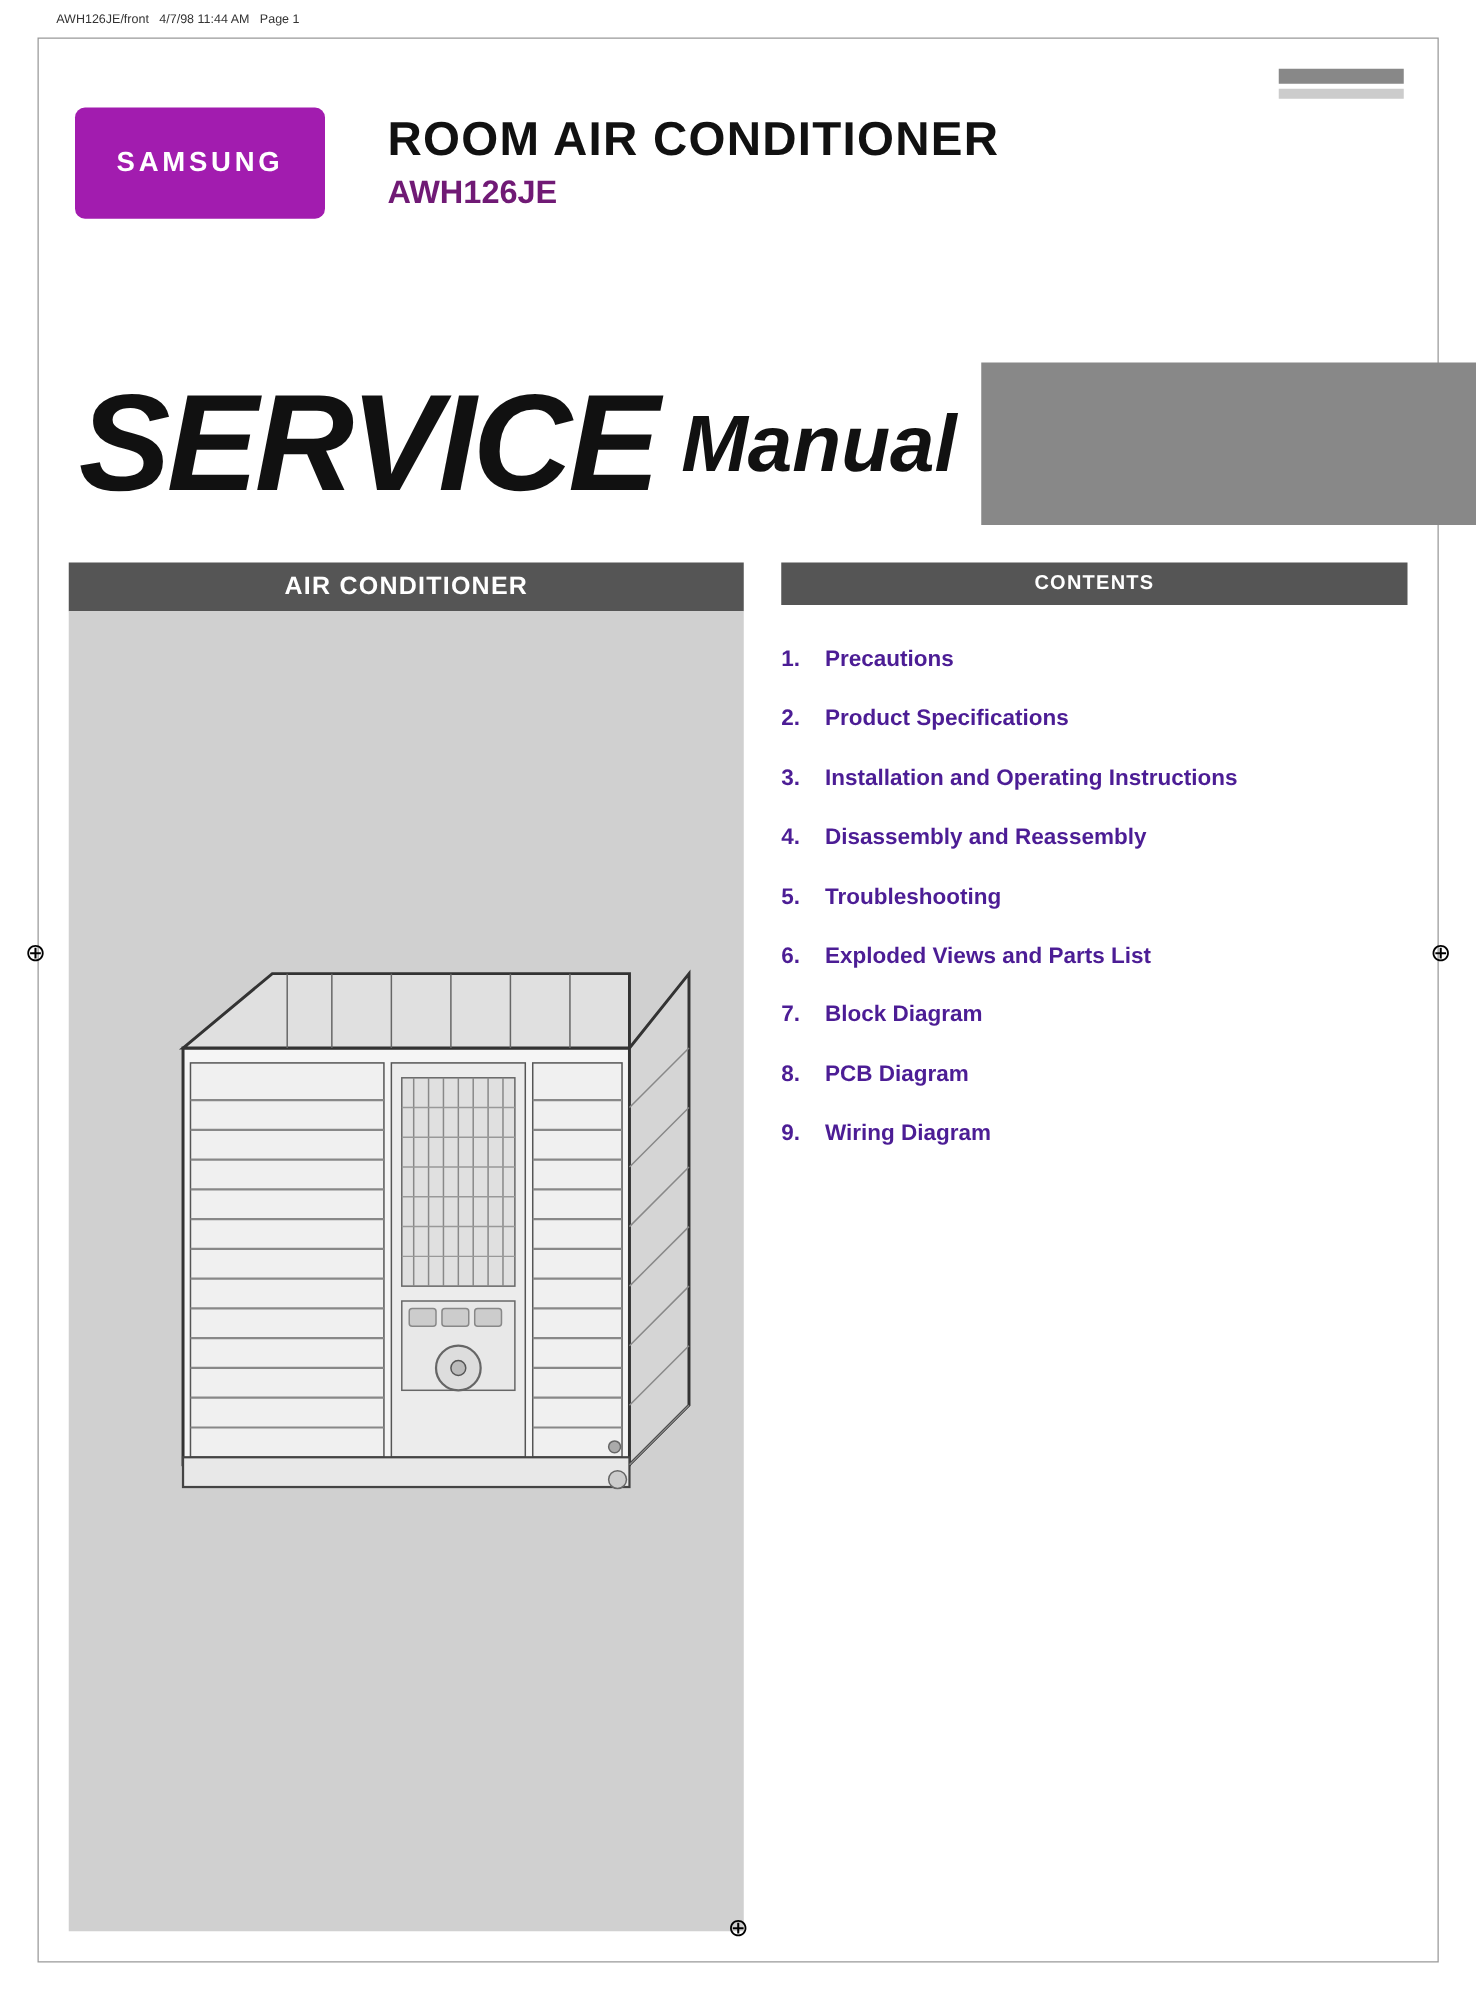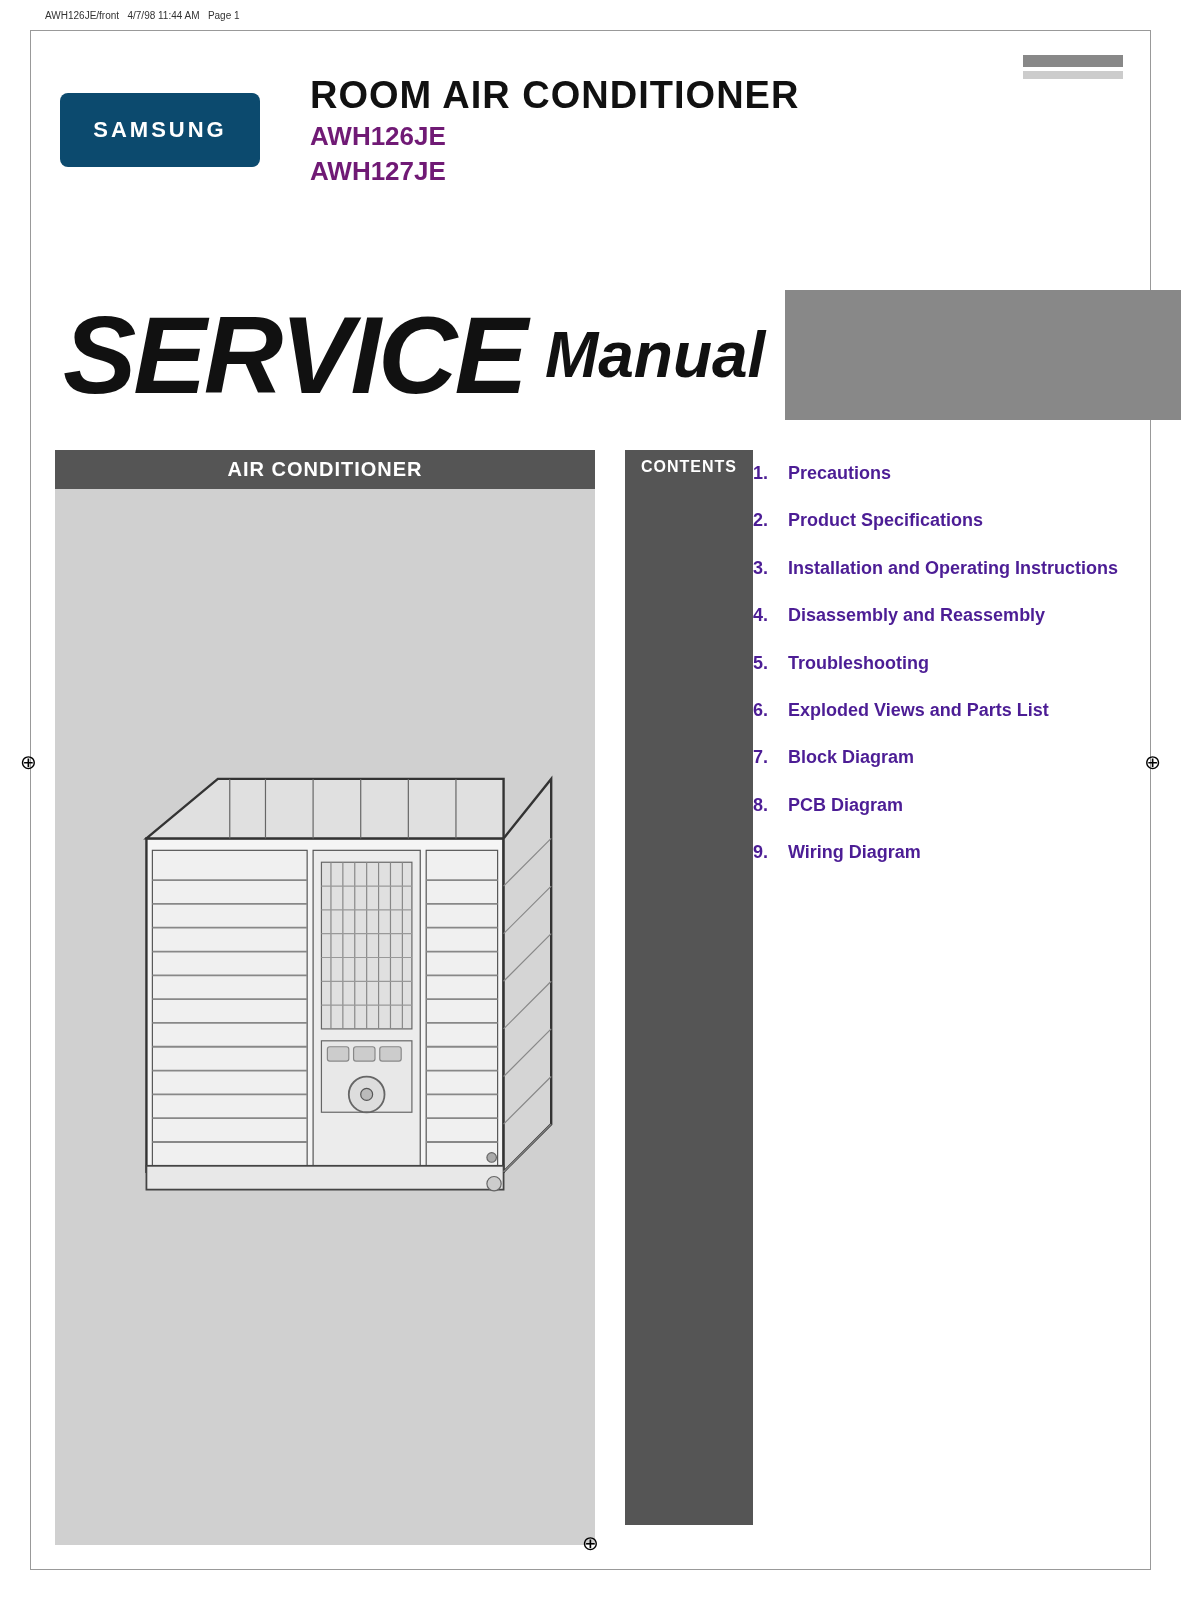--- a/index.html
+++ b/index.html
@@ -31,22 +31,22 @@
       left: 60px;
       right: 60px;
       height: 140px;
       display: flex;
       align-items: center;
     }
 
     
     .samsung-logo {
       width: 200px;
-      height: 74px;
-      background: #0c4a6e;
+      height: 89px;
+      background: #a21caf;
       border-radius: 8px;
       display: flex;
       align-items: center;
       justify-content: center;
       flex-shrink: 0;
     }
     .samsung-logo-text {
       color: white;
       font-size: 22px;
       font-weight: bold;
@@ -175,21 +175,21 @@
       align-items: center;
       justify-content: center;
       padding: 20px;
       min-height: 500px;
     }
 
     
     .right-panel {
       flex: 1;
       display: flex;
-      flex-direction: row;
+      flex-direction: column;
       padding-left: 30px;
     }
 
     .right-header {
       background: #555;
       color: white;
       font-size: 16px;
       font-weight: bold;
       padding: 8px 16px;
       text-align: center;
@@ -270,21 +270,20 @@
 
 <div class="header">
 
   <div class="samsung-logo">
     <span class="samsung-logo-text">SAMSUNG</span>
   </div>
 
   <div class="header-title">
     <div class="header-main-title">ROOM AIR CONDITIONER</div>
     <div class="header-model">AWH126JE</div>
-    <div class="header-model">AWH127JE</div>
   </div>
 </div>
 
 <div class="service-banner">
   <span class="service-text">SERVICE</span>
   <div class="manual-text-container">
     <span class="manual-text">Manual</span>
     <div class="manual-bar"></div>
   </div>
 </div>

